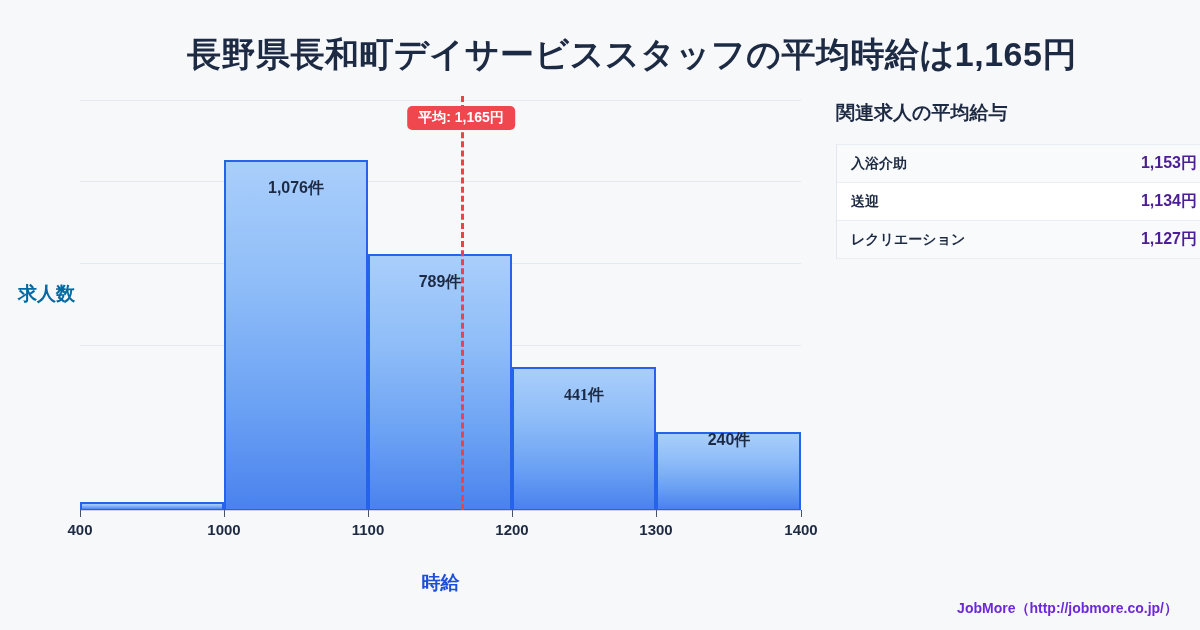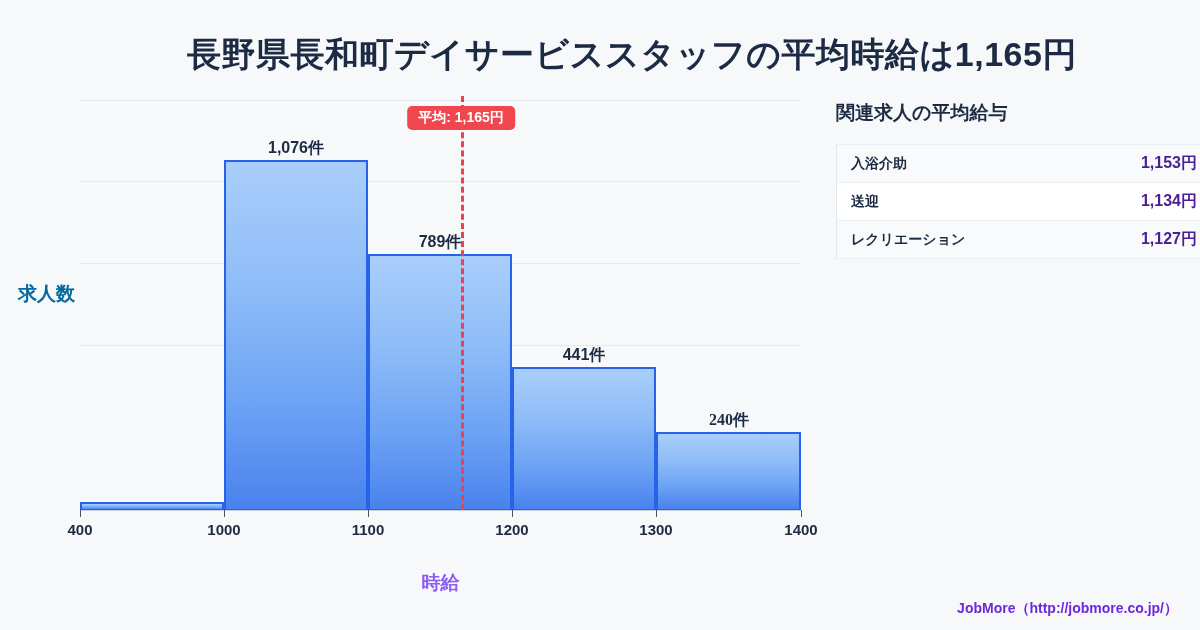--- a/index.html
+++ b/index.html
@@ -67,20 +67,21 @@
     background: linear-gradient(to bottom, #a9cefb 0%, #8fbdf8 35%, #6ca2f4 70%, #4a82ee 100%);
   }
   .bar-label {
     position: absolute;
     font-size: 16px;
     font-weight: bold;
     color: #1d2a43;
     text-align: center;
     white-space: nowrap;
     transform: translateX(-50%);
+    margin-top: 40px;
   }
 
   
   .mean-line {
     position: absolute;
     top: 96px;
     width: 0;
     height: 414px;
     border-left: 3px dashed #f0404a;
   }
@@ -115,21 +116,21 @@
     white-space: nowrap;
   }
   .axis-title-x {
     position: absolute;
     left: 0;
     top: 570px;
     width: 881px;
     text-align: center;
     font-size: 19px;
     font-weight: bold;
-    color: #8b5cf6;
+    color: #1d4ed8;
   }
   .axis-title-y {
     position: absolute;
     left: 18px;
     top: 281px;
     font-size: 19px;
     font-weight: bold;
     color: #0369a1;
     white-space: nowrap;
   }
@@ -203,24 +204,24 @@
 
   <div class="bar" style="left:80px; top:502px; width:144px; height:9px;"></div>
 
   <div class="bar" style="left:224px; top:160px; width:144px; height:351px;"></div>
   <div class="bar-label" style="left:296px; top:138px;">1,076件</div>
 
   <div class="bar" style="left:368px; top:254px; width:144px; height:257px;"></div>
   <div class="bar-label" style="left:440px; top:232px;">789件</div>
 
   <div class="bar" style="left:512px; top:367px; width:144px; height:144px;"></div>
-  <div class="bar-label" style="left:584px; top:345px;">441件</div>
+  <div class="bar-label" style="left:584px; top:345px;font-family:Liberation Serif, serif;">441件</div>
 
   <div class="bar" style="left:656px; top:432px; width:145px; height:79px;"></div>
-  <div class="bar-label" style="left:729px; top:410px;font-family:Liberation Serif, serif;">240件</div>
+  <div class="bar-label" style="left:729px; top:390px;">240件</div>
 
   <div class="mean-line" style="left:461px;"></div>
   <div class="mean-badge" style="left:461px; top:106px;">平均: 1,165円</div>
 
   <div class="axis-baseline"></div>
 
   <div class="tick-mark" style="left:80px;"></div>
   <div class="tick-label" style="left:80px;">400</div>
 
   <div class="tick-mark" style="left:224px;"></div>

